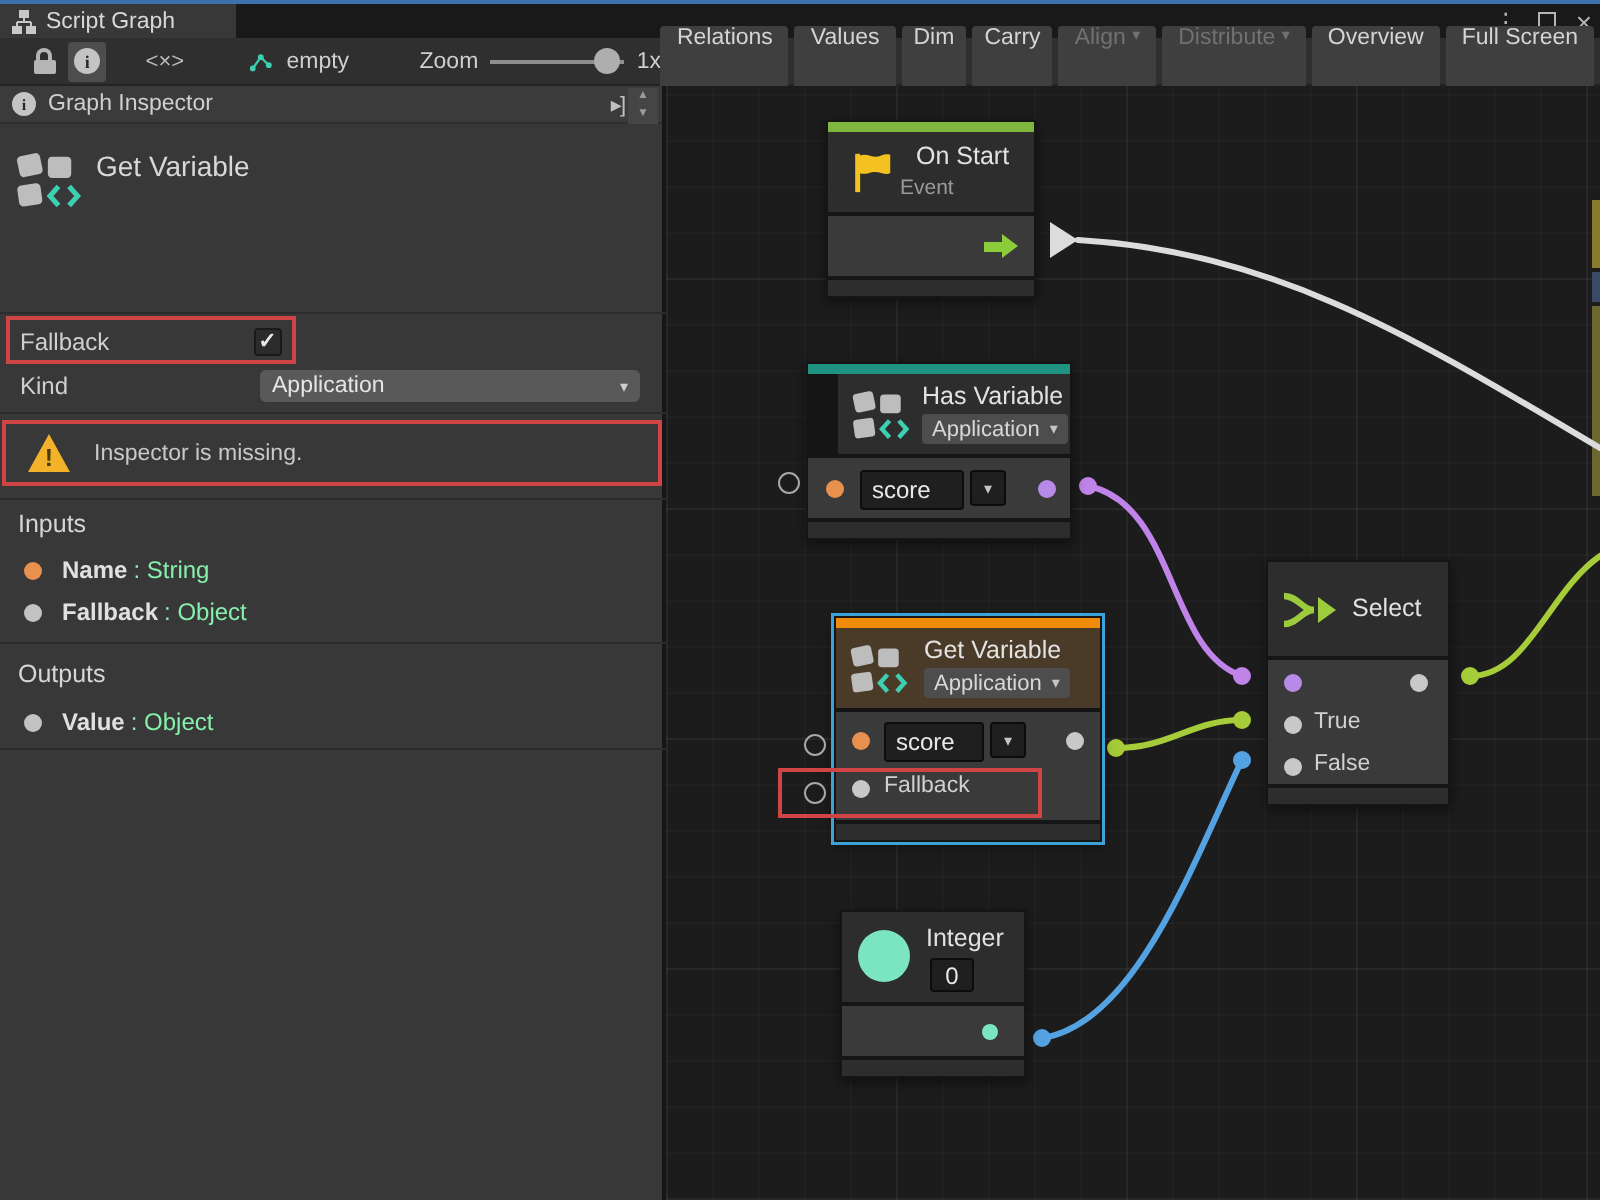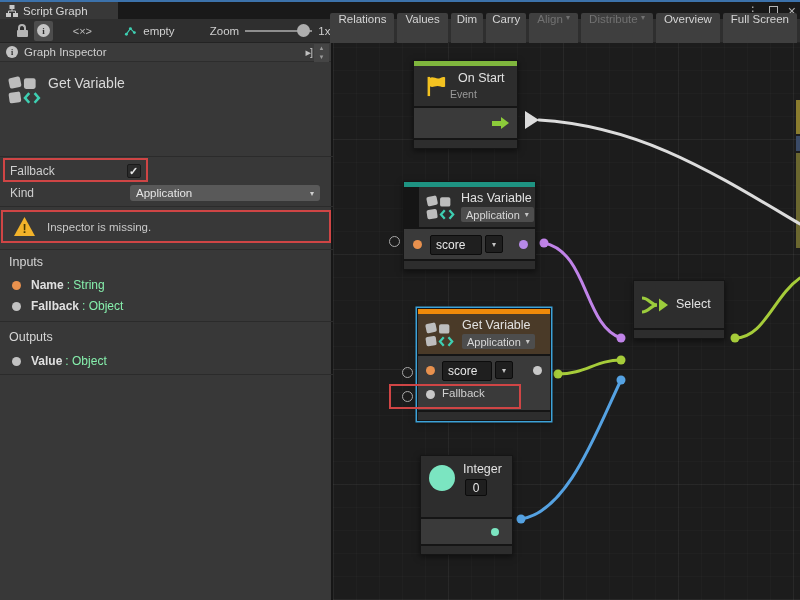--- a/index.html
+++ b/index.html
@@ -349,25 +349,33 @@
 
   <div class="node" style="left:633px; top:280px; width:92px;">
     <div class="nheader" style="height:47px;">
       <svg width="30" height="26" viewBox="0 0 30 26" style="position:absolute;left:6px;top:11px;">
         <path d="M2,6 C9,6 11,13 17,13" stroke="#9ccc3c" stroke-width="3.2" fill="none"></path>
         <path d="M2,20 C9,20 11,13 17,13" stroke="#9ccc3c" stroke-width="3.2" fill="none"></path>
         <polygon points="19,6.5 28,13 19,19.5" fill="#9ccc3c"></polygon>
       </svg>
       <div style="position:absolute;left:42px;top:16px;" class="ntitle">Select</div>
     </div>
+    <div class="nbody" style="height:62px;">
+      <span class="pdot purple" style="left:8px; top:7px;"></span>
+      <span class="pdot grey" style="right:10px; top:7px;"></span>
+      <span class="pdot grey" style="left:8px; top:28px;"></span>
+      <span class="rowlabel" style="position:absolute;left:23px;top:25px;">True</span>
+      <span class="pdot grey" style="left:8px; top:49px;"></span>
+      <span class="rowlabel" style="position:absolute;left:23px;top:46px;">False</span>
+    </div>
     <div class="nfooter"></div>
   </div>
 
   <div class="node" style="left:420px; top:455px; width:93px;">
-    <div class="nheader" style="height:61px;">
+    <div class="nheader" style="height:45px;">
       <span class="int-circle" style="left:8px; top:9px;"></span>
       <div style="position:absolute;left:42px;top:6px;" class="ntitle">Integer</div>
       <span class="nfield" style="position:absolute;left:44px;top:23px;width:22px;justify-content:center;height:17px;">0</span>
     </div>
     <div class="nbody" style="height:25px;">
       <span class="pdot mint" style="right:13px; top:9px;"></span>
     </div>
     <div class="nfooter"></div>
   </div>
 

